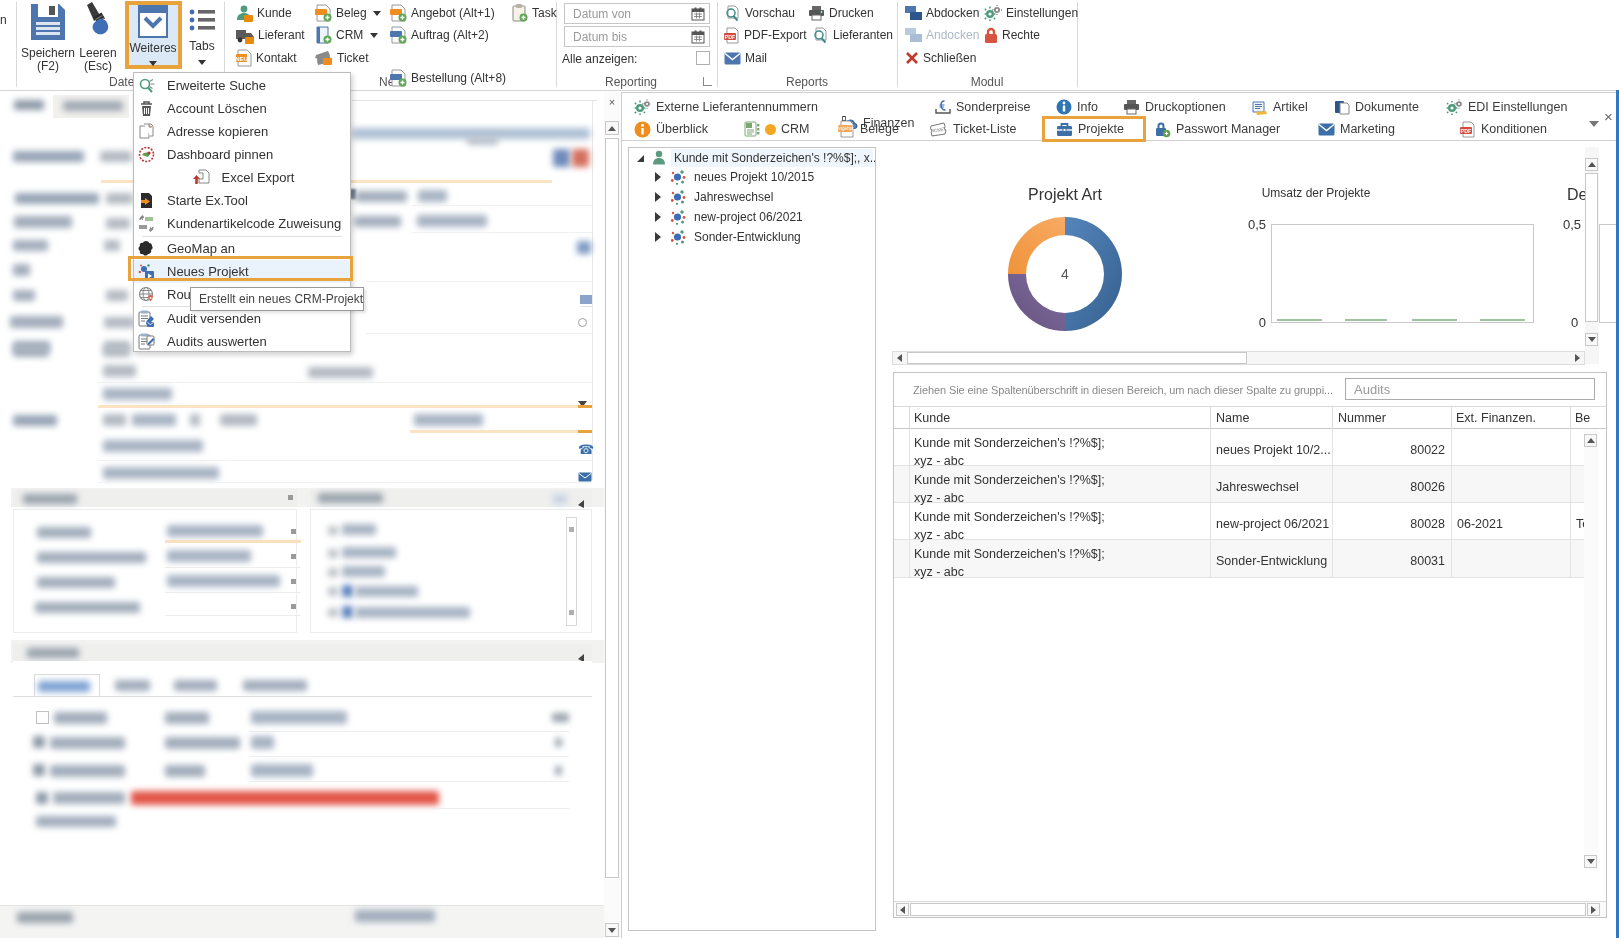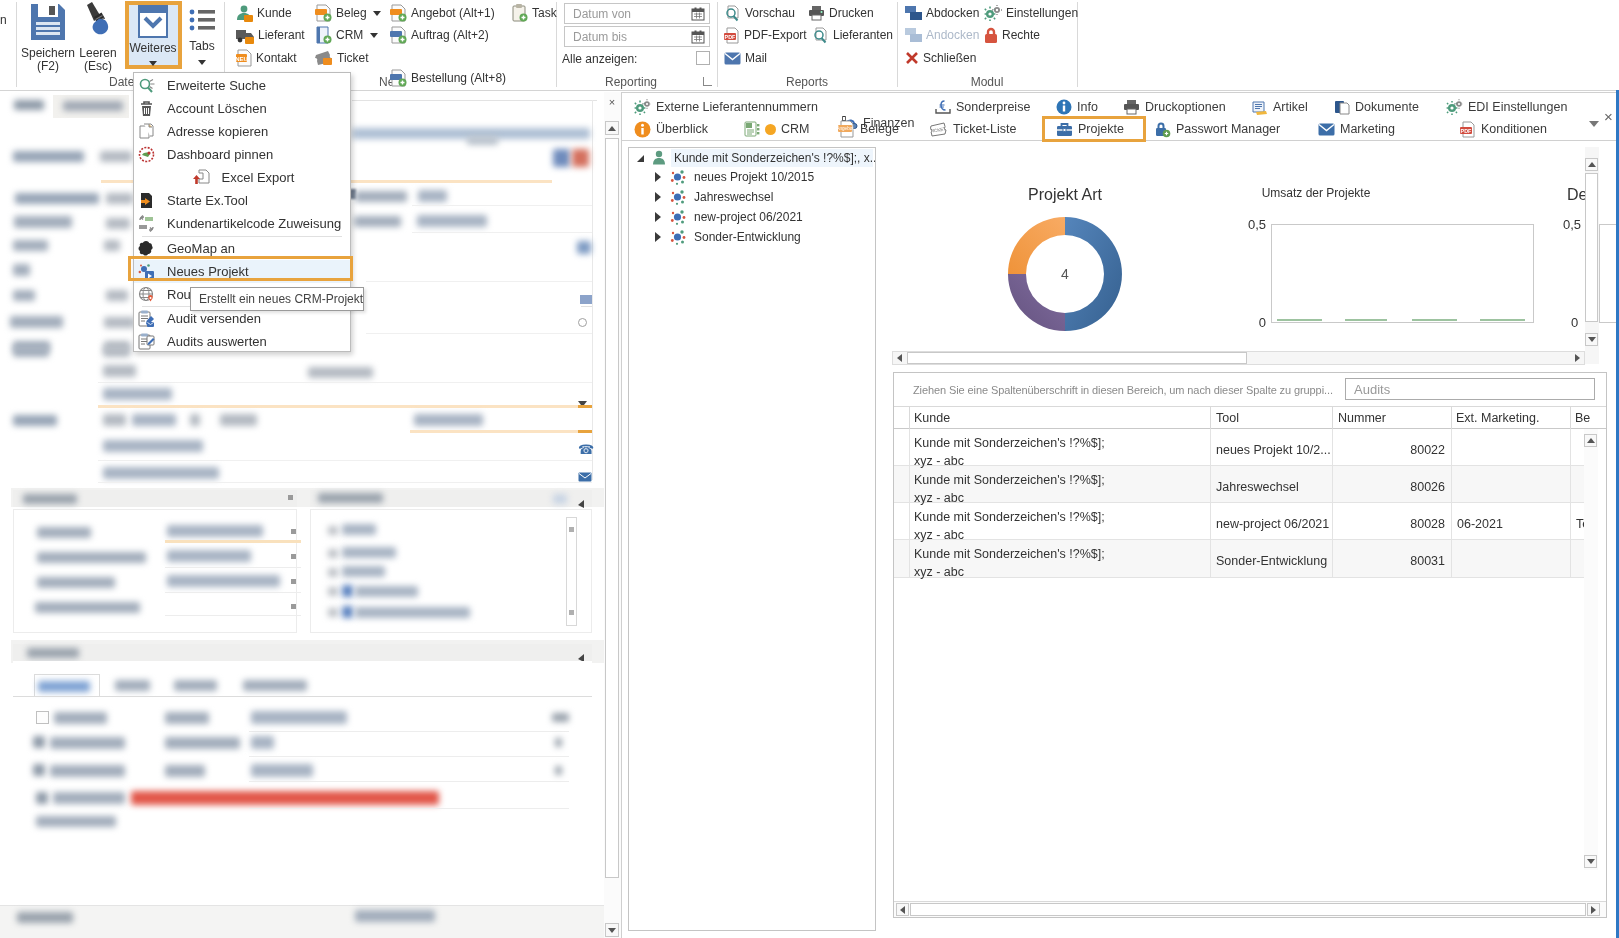--- a/index.html
+++ b/index.html
@@ -732,23 +732,23 @@
   <div class="abs" style="left:19px;top:11px;font-size:11px;letter-spacing:-0.1px;color:#8a8a8a;width:430px;overflow:hidden;white-space:nowrap;">Ziehen Sie eine Spaltenüberschrift in diesen Bereich, um nach dieser Spalte zu gruppi...</div>
   <div class="abs" style="left:451px;top:5px;width:250px;height:22px;border:1px solid #ababab;font-size:13px;color:#999;display:flex;align-items:center;padding-left:8px;">Audits</div>
 
   <div class="abs" style="left:0;top:34px;width:712px;height:22px;background:#fff;border-bottom:1px solid #c9c9c9;"></div>
   <div class="abs" style="left:15px;top:34px;width:1px;height:22px;background:#d9d9d9;"></div>
   <div class="abs" style="left:316px;top:34px;width:1px;height:22px;background:#d9d9d9;"></div>
   <div class="abs" style="left:438px;top:34px;width:1px;height:22px;background:#d9d9d9;"></div>
   <div class="abs" style="left:557px;top:34px;width:1px;height:22px;background:#d9d9d9;"></div>
   <div class="abs" style="left:676px;top:34px;width:1px;height:22px;background:#d9d9d9;"></div>
   <div class="gridtxt abs" style="left:20px;top:38px;">Kunde</div>
-  <div class="gridtxt abs" style="left:322px;top:38px;">Tool</div>
+  <div class="gridtxt abs" style="left:322px;top:38px;">Name</div>
   <div class="gridtxt abs" style="left:444px;top:38px;">Nummer</div>
-  <div class="gridtxt abs" style="left:562px;top:38px;">Ext. Marketing.</div>
+  <div class="gridtxt abs" style="left:562px;top:38px;">Ext. Finanzen.</div>
   <div class="gridtxt abs" style="left:681px;top:38px;">Be</div>
 
   <div class="abs" style="left:0;top:56px;width:690px;height:37px;background:#fff;"></div>
   <div class="abs" style="left:0;top:93px;width:690px;height:37px;background:#f7f7f7;"></div>
   <div class="abs" style="left:0;top:130px;width:690px;height:37px;background:#fff;"></div>
   <div class="abs" style="left:0;top:167px;width:690px;height:37px;background:#f7f7f7;"></div>
   <div class="abs" style="left:0;top:204px;width:690px;height:1px;background:#e3e3e3;"></div>
   <div class="abs" style="left:15px;top:56px;width:1px;height:148px;background:#e3e3e3;"></div>
   <div class="abs" style="left:316px;top:56px;width:1px;height:148px;background:#e3e3e3;"></div>
   <div class="abs" style="left:438px;top:56px;width:1px;height:148px;background:#e3e3e3;"></div>

